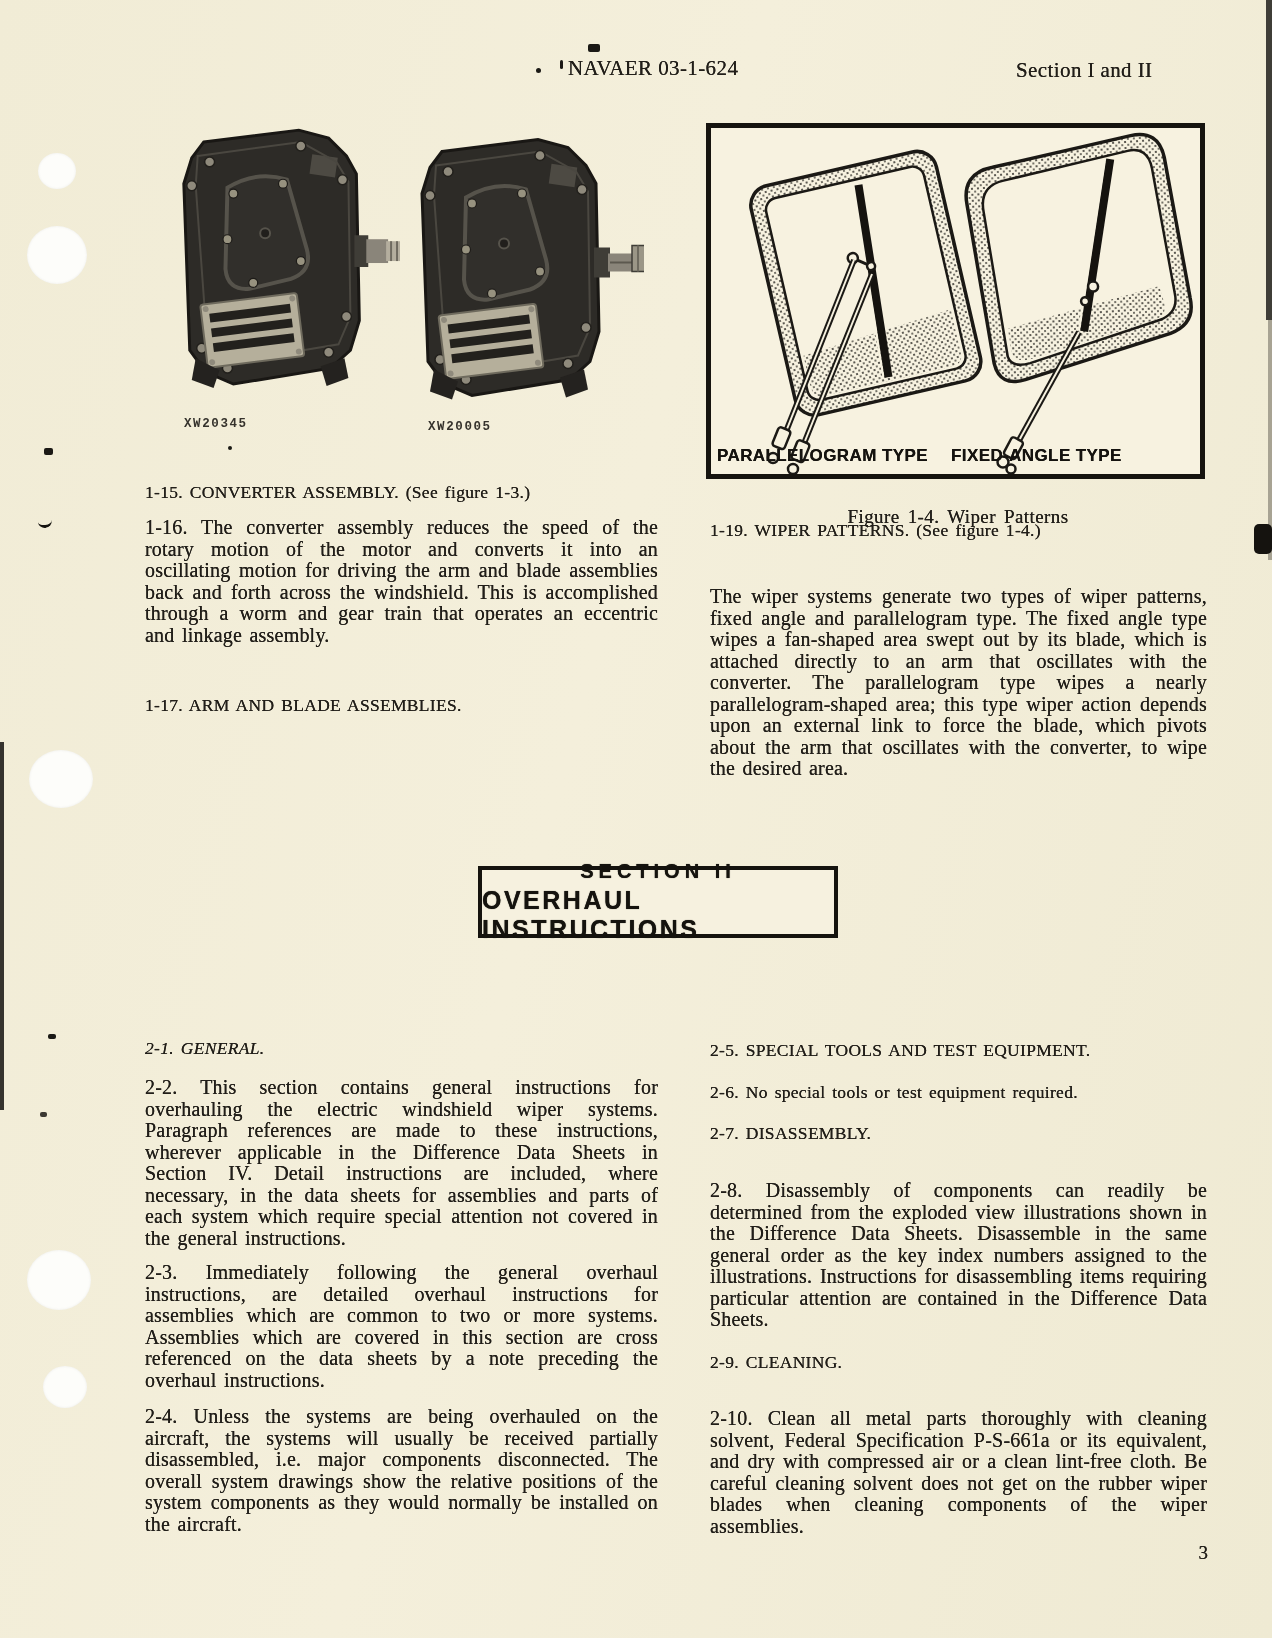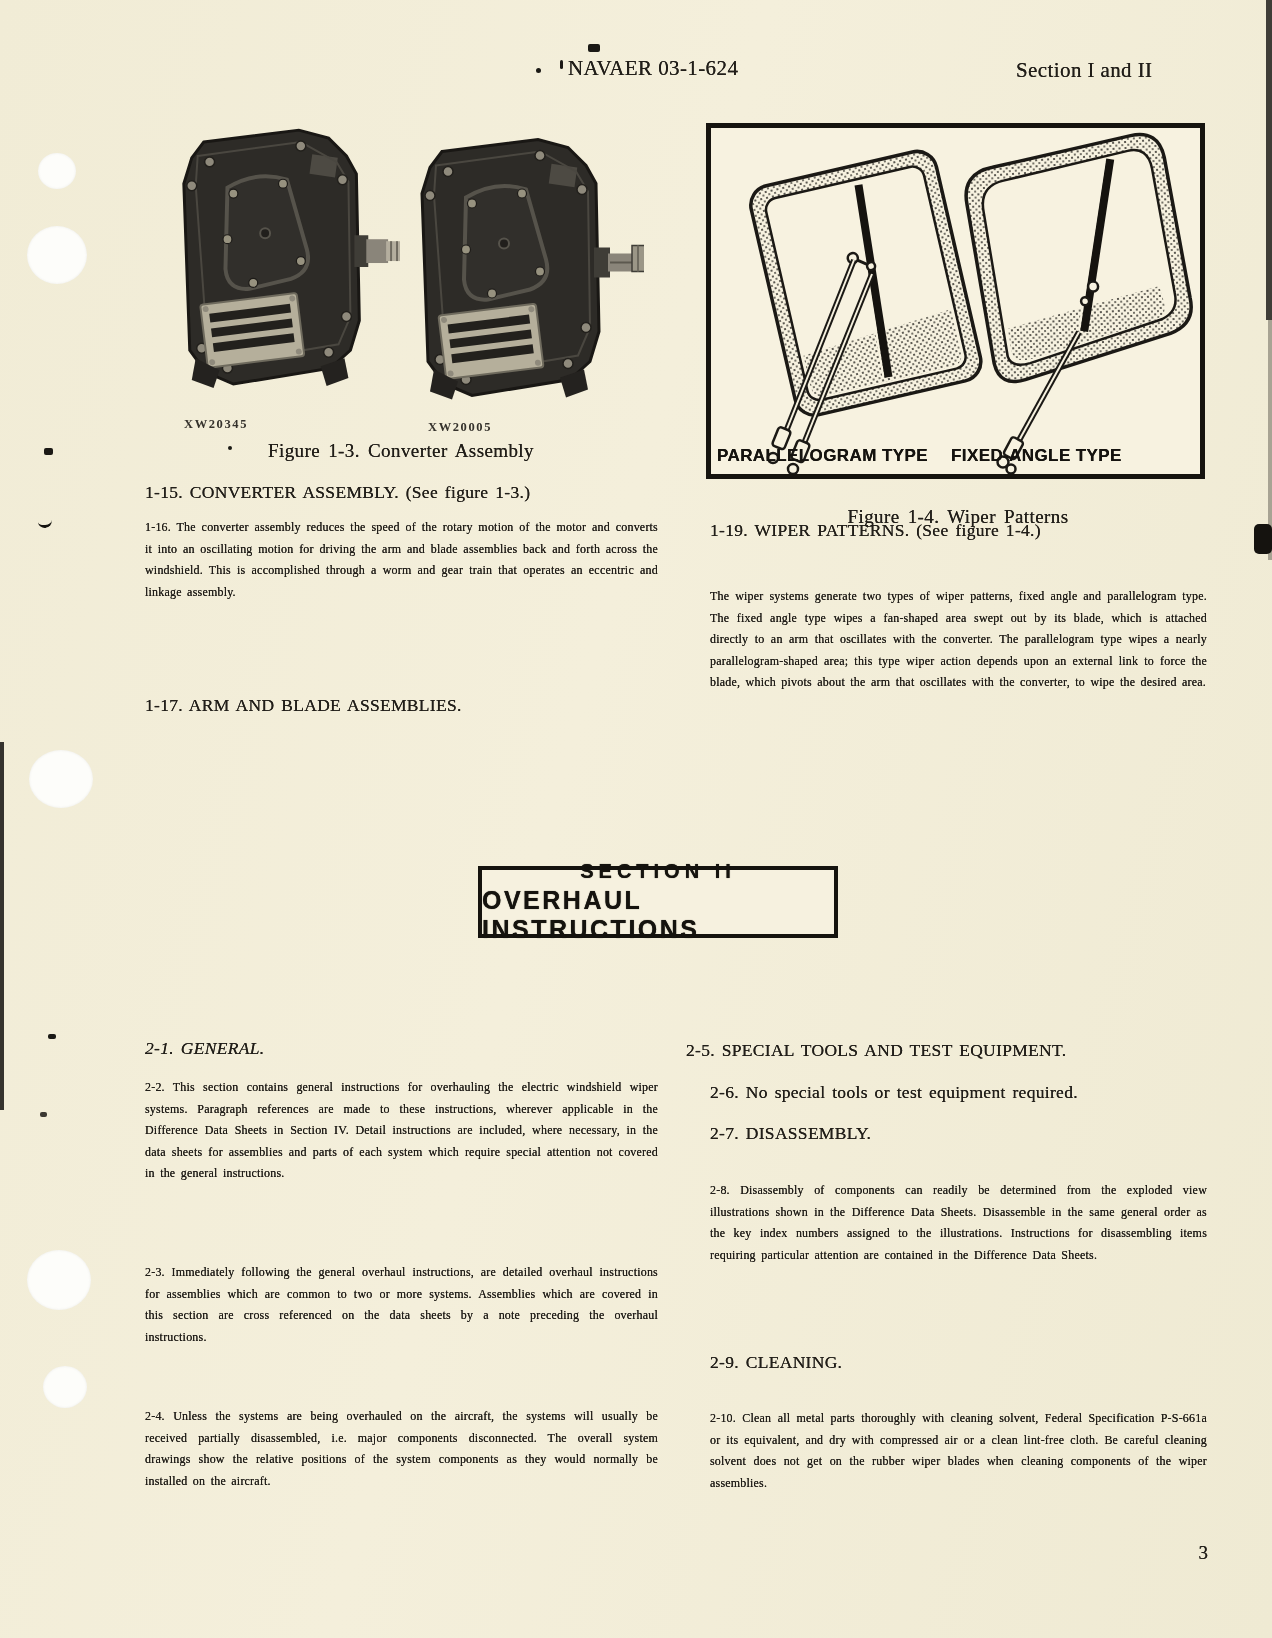--- a/index.html
+++ b/index.html
@@ -3,34 +3,34 @@
 <meta charset="utf-8">
 <style>
   html,body{margin:0;padding:0;background:#9a958a;}
   .page{
     position:relative;width:1272px;height:1638px;overflow:hidden;
     background:linear-gradient(105deg,#f1ecd6 0%,#f4efdb 45%,#efead3 100%);
     font-family:"Liberation Serif", serif;color:#211e19;
   }
   .abs{position:absolute;}
   .txt{
-    font-size:12px;line-height:21.5px;letter-spacing:.2px;word-spacing:2.2px;
+    font-size:20px;line-height:21.5px;letter-spacing:.2px;word-spacing:2.2px;
     text-align:justify;text-align-last:left;text-shadow:0 0 .5px currentColor;
   }
   .head{
     font-size:17.5px;line-height:21.5px;letter-spacing:.3px;word-spacing:2.2px;
     white-space:nowrap;text-shadow:0 0 .6px currentColor;
   }
   .caption{
     font-size:19px;letter-spacing:.4px;word-spacing:3px;text-align:center;
     text-shadow:0 0 .6px currentColor;
   }
   .hdrtxt{font-size:21px;letter-spacing:.4px;text-shadow:0 0 .6px currentColor;white-space:nowrap;}
   .photo-label{
-    font-family:Liberation Serif, serif;font-weight:bold;font-size:12.5px;
+    font-family:Liberation Mono, monospace;font-weight:bold;font-size:12.5px;
     letter-spacing:1.6px;color:#35322c;
   }
   .figbox{
     border:5px solid #16140f;background:#f7f2e0;
   }
   .figtype-label{
     font-family:"Liberation Sans",sans-serif;font-weight:bold;font-size:17px;
     letter-spacing:.4px;color:#15130f;white-space:nowrap;text-shadow:0 0 .5px currentColor;
   }
   .banner{
@@ -158,21 +158,20 @@
     <line x1="212" y1="133" x2="234" y2="133" stroke="#5c584f" stroke-width="2"></line>
     <rect x="234" y="116" width="20" height="26" fill="#9b9687" stroke="#3f3d37" stroke-width="1.5"></rect>
     <line x1="240" y1="116" x2="240" y2="142" stroke="#6e6a5f" stroke-width="2"></line>
     <line x1="247" y1="116" x2="247" y2="142" stroke="#6e6a5f" stroke-width="2"></line>
     <path d="M36,240 L60,252 L54,270 L32,262 Z" fill="#24221f"></path>
     <path d="M162,248 L186,240 L190,260 L168,268 Z" fill="#24221f"></path>
   </svg>
 
   <div class="abs photo-label" style="left:184px;top:417px;">XW20345</div>
   <div class="abs photo-label" style="left:428px;top:420px;">XW20005</div>
-  <div class="abs caption" style="left:145px;top:440px;width:512px;">Figure 1-3.  Converter Assembly</div>
 
   <div class="abs head" style="left:145px;top:482px;">1-15.  CONVERTER ASSEMBLY. (See figure 1-3.)</div>
   <div class="abs txt" style="left:145px;top:517px;width:513px;">1-16.  The converter assembly reduces the speed of the rotary motion of the motor and converts it into an oscillating motion for driving the arm and blade assemblies back and forth across the windshield.  This is accomplished through a worm and gear train that operates an eccentric and linkage assembly.</div>
   <div class="abs head" style="left:145px;top:695px;">1-17.  ARM AND BLADE ASSEMBLIES.</div>
 
   <div class="abs figbox" style="left:706px;top:123px;width:489px;height:346px;">
     <svg width="489" height="346" viewBox="0 0 489 346" style="position:absolute;left:0;top:0;">
       <defs>
         <pattern id="stip" width="6" height="6" patternUnits="userSpaceOnUse">
           <circle cx="2" cy="2" r="1.1" fill="#35332e"></circle>
@@ -232,21 +231,21 @@
   <div class="abs banner" style="left:478px;top:866px;width:352px;height:64px;">
     <div class="banner-line1">SECTION II</div>
     <div class="banner-line2">OVERHAUL INSTRUCTIONS</div>
   </div>
 
   <div class="abs head" style="left:145px;top:1038px;font-style:italic;">2-1.  GENERAL.</div>
   <div class="abs txt" style="left:145px;top:1077px;width:513px;">2-2.  This section contains general instructions for overhauling the electric windshield wiper systems. Paragraph references are made to these instructions, wherever applicable in the Difference Data Sheets in Section IV.  Detail instructions are included, where necessary, in the data sheets for assemblies and parts of each system which require special attention not covered in the general instructions.</div>
   <div class="abs txt" style="left:145px;top:1262px;width:513px;">2-3.  Immediately following the general overhaul instructions, are detailed overhaul instructions for assemblies which are common to two or more systems. Assemblies which are covered in this section are cross referenced on the data sheets by a note preceding the overhaul instructions.</div>
   <div class="abs txt" style="left:145px;top:1406px;width:513px;">2-4.  Unless the systems are being overhauled on the aircraft, the systems will usually be received partially disassembled, i.e. major components disconnected. The overall system drawings show the relative positions of the system components as they would normally be installed on the aircraft.</div>
 
-  <div class="abs head" style="left:686px;top:1040px;">2-5.  SPECIAL TOOLS AND TEST EQUIPMENT.</div>
+  <div class="abs head" style="left:710px;top:1040px;">2-5.  SPECIAL TOOLS AND TEST EQUIPMENT.</div>
   <div class="abs head" style="left:710px;top:1082px;">2-6.  No special tools or test equipment required.</div>
   <div class="abs head" style="left:710px;top:1123px;">2-7.  DISASSEMBLY.</div>
   <div class="abs txt" style="left:710px;top:1180px;width:497px;">2-8.  Disassembly of components can readily be determined from the exploded view illustrations shown in the Difference Data Sheets.  Disassemble in the same general order as the key index numbers assigned to the illustrations.  Instructions for disassembling items requiring particular attention are contained in the Difference Data Sheets.</div>
   <div class="abs head" style="left:710px;top:1352px;">2-9.  CLEANING.</div>
   <div class="abs txt" style="left:710px;top:1408px;width:497px;">2-10.  Clean all metal parts thoroughly with cleaning solvent, Federal Specification P-S-661a or its equivalent, and dry with compressed air or a clean lint-free cloth.  Be careful cleaning solvent does not get on the rubber wiper blades when cleaning components of the wiper assemblies.</div>
 
   <div class="abs pagenum" style="left:1100px;top:1542px;width:108px;">3</div>
 
 </div>
 

